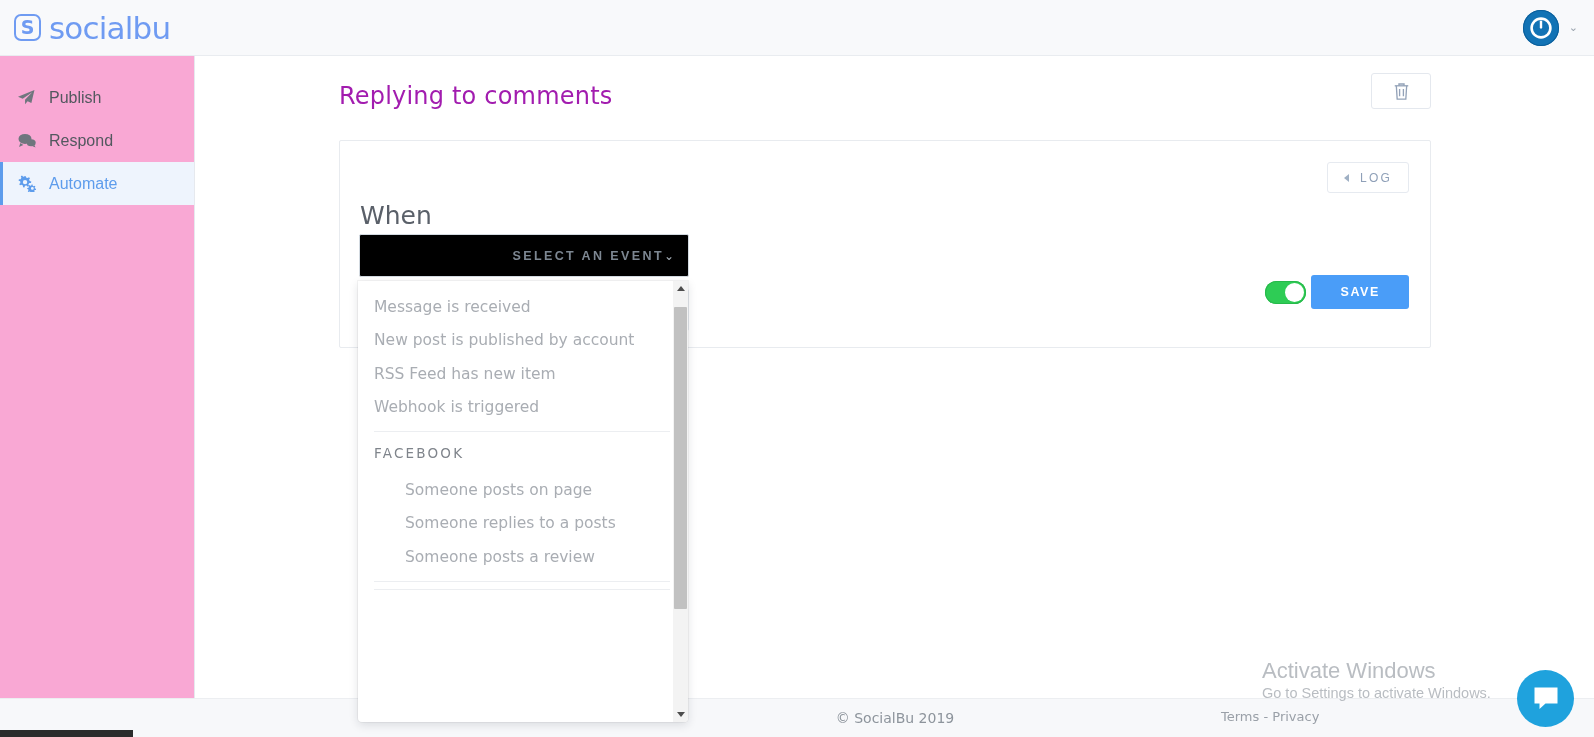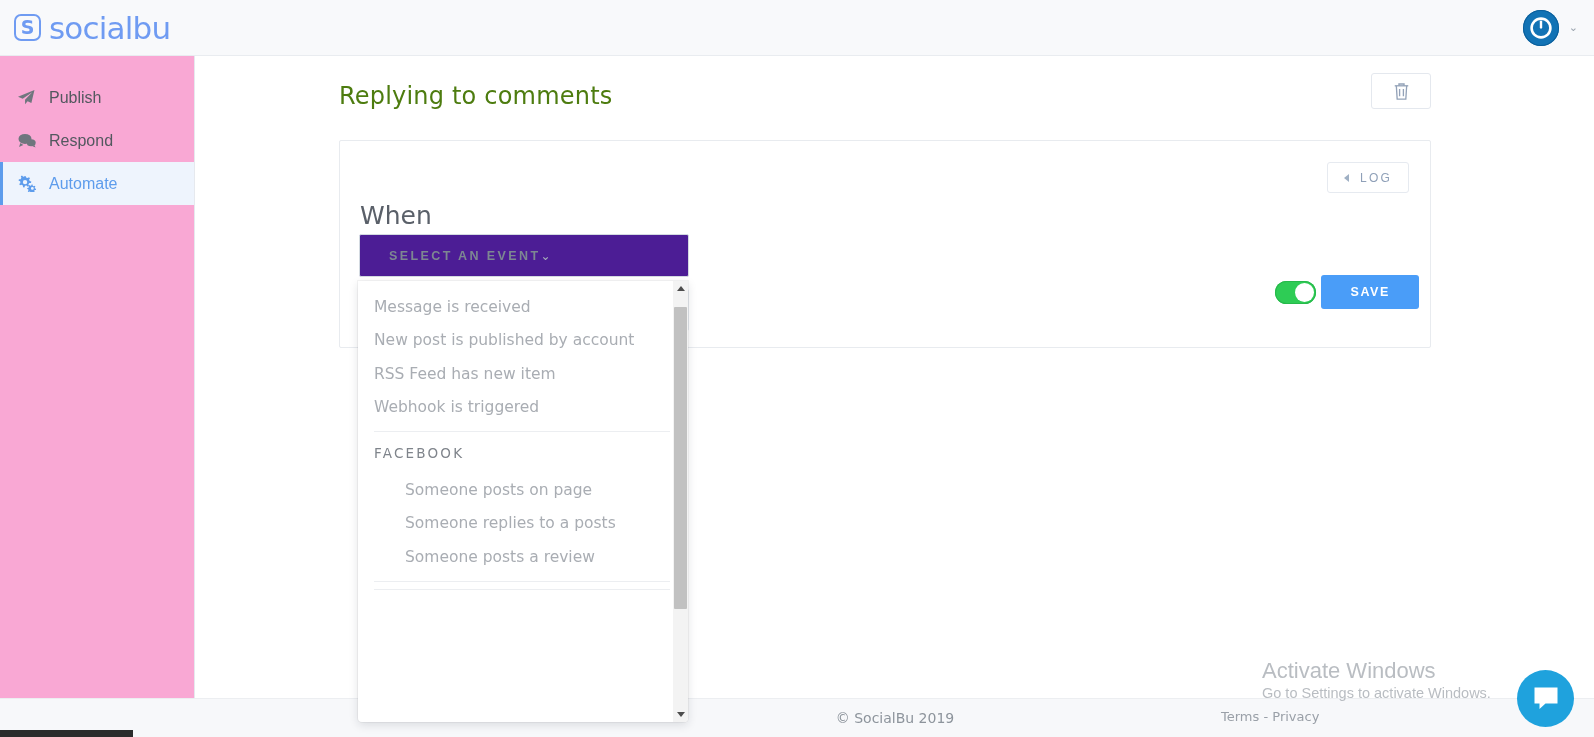--- a/index.html
+++ b/index.html
@@ -57,21 +57,21 @@
 
   
   .main {
     position: absolute; left: 196px; top: 56px; width: 1398px; height: 642px;
     background: #ffffff;
   }
   .page-head {
     position: absolute; left: 143px; top: 26px; width: 1092px;
   }
   .page-title {
-    font-size: 24px; color: #4d7c0f; font-weight: 400;
+    font-size: 24px; color: #a21caf; font-weight: 400;
     font-family: "DejaVu Sans", sans-serif; letter-spacing: .2px;
   }
   .delete-btn {
     position: absolute; left: 1175px; top: 17px;
     width: 60px; height: 36px; border: 1px solid #e4e8ee; border-radius: 3px;
     background: #fff; display: flex; align-items: center; justify-content: center;
     cursor: pointer;
   }
   .delete-btn svg { display:block; }
 
@@ -92,38 +92,38 @@
     border-bottom: 4px solid transparent; border-right: 5px solid #9fb0c4;
   }
   .when-label {
     position: absolute; left: 20px; top: 60px;
     font-size: 25px; color: #5a6069; font-weight: 400;
     font-family: "DejaVu Sans", sans-serif;
   }
   .select-box {
     position: absolute; left: 19px; top: 93px;
     width: 330px; height: 43px;
-    background: #4c1d95; border: 1px solid #d3dae1; border-radius: 2px;
-    display: flex; align-items: center; justify-content: flex-start;
+    background: #000000; border: 1px solid #d3dae1; border-radius: 2px;
+    display: flex; align-items: center; justify-content: flex-end;
     padding: 0 14px 0 29px; cursor: pointer;
   }
   .select-box .sel-text {
     font-size: 12.5px; letter-spacing: 2.4px; color: #7d8792; font-weight: 600;
   }
   .select-box .sel-caret { color: #a7b0b9; font-size: 12px; line-height: 1; }
 
   
   .ghost-field {
     position: absolute; left: 19px; top: 148px;
     width: 330px; height: 42px;
     background: #fff; border: 1px solid #e9edf1; border-radius: 2px;
   }
 
   .row-actions {
-    position: absolute; right: 11px; top: 134px;
+    position: absolute; right: 21px; top: 134px;
     display: flex; align-items: center; gap: 5px;
   }
   .toggle {
     width: 41px; height: 23px; border-radius: 12px; background: #2ecc55;
     position: relative; cursor: pointer; box-shadow: 0 0 0 1px #27b94b inset;
   }
   .toggle .knob {
     position: absolute; right: 2px; top: 2px;
     width: 19px; height: 19px; border-radius: 50%; background: #fff;
   }

